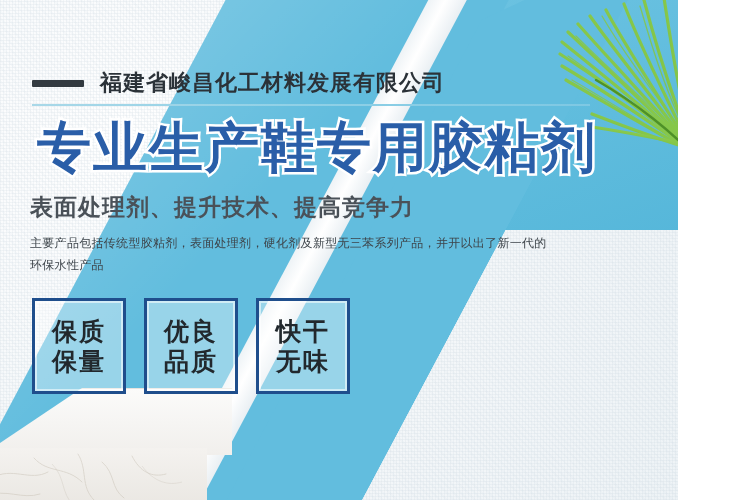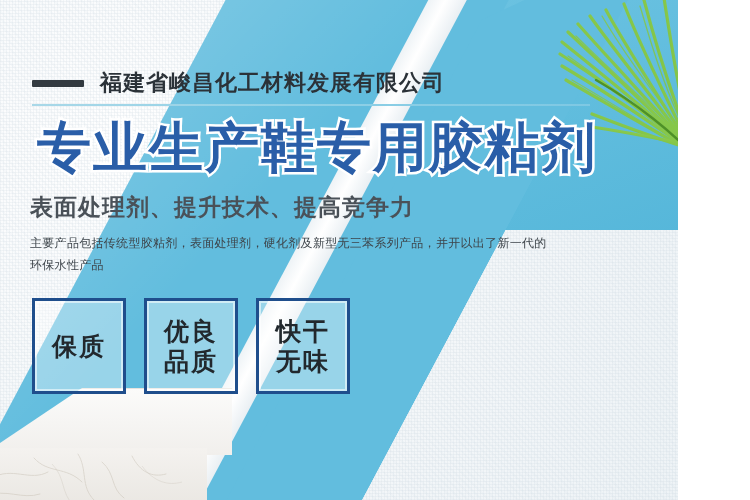--- a/index.html
+++ b/index.html
@@ -310,20 +310,21 @@
 
     <div class="headline">专业生产鞋专用胶粘剂</div>
 
     <div class="subtitle">表面处理剂、提升技术、提高竞争力</div>
 
     <div class="paragraph">主要产品包括传统型胶粘剂，表面处理剂，硬化剂及新型无三苯系列产品，并开以出了新一代的环保水性产品</div>
 
     <div class="boxes">
       <div class="fbox">
         <span>保质</span>
+        <span>保量</span>
       </div>
       <div class="fbox">
         <span>优良</span>
         <span>品质</span>
       </div>
       <div class="fbox">
         <span>快干</span>
         <span>无味</span>
       </div>
     </div>

